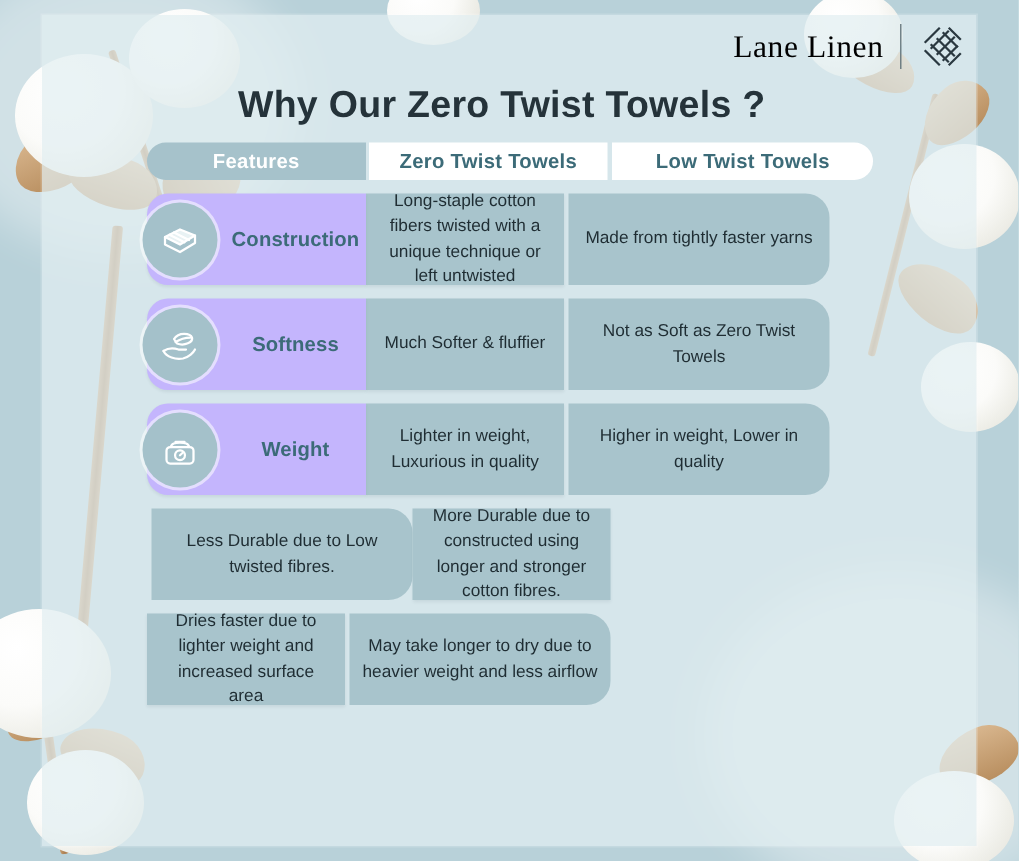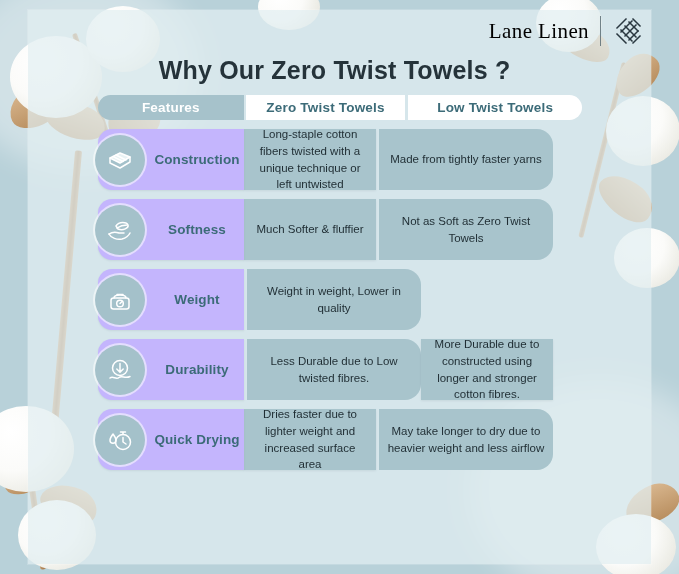--- a/index.html
+++ b/index.html
@@ -175,51 +175,27 @@
             <rect x="6" y="13" width="18" height="11" rx="2.5"></rect>
             <path d="M9 13 C9 9, 21 9, 21 13"></path>
             <path d="M12 9.5 L18 9.5"></path>
             <circle cx="15" cy="18.5" r="3.3"></circle>
             <path d="M15 18.5 L16.8 16.8"></path>
           </g>
         </svg>
       </div>
       <div class="ilabel">Weight</div>
     </div>
-    <div class="cell c-low">Weight in weight, Lower in quality</div>
-  </div>
-
-  <div class="row">
-    <div class="feat">
-      <div class="icon">
-        <svg width="30" height="30" viewBox="0 0 30 30">
-          <g fill="none" stroke="#ffffff" stroke-width="1.5" stroke-linejoin="round" stroke-linecap="round">
-            <circle cx="15" cy="13" r="7.5"></circle>
-            <path d="M15 8.5 L15 17 M11.8 14 L15 17.3 L18.2 14"></path>
-            <path d="M5 23 C8 20.5, 11 25, 14 22.5 C17 20, 20 24, 25 21.5"></path>
-          </g>
-        </svg>
-      </div>
-      <div class="ilabel">Durability</div>
-    </div>
+    <div class="cell c-zero">Lighter in weight, Luxurious in quality</div>
+    <div class="cell c-low">Higher in weight, Lower in quality</div>
+  </div>
+
+  <div class="row">
     <div class="cell c-low">Less Durable due to Low twisted fibres.</div>
     <div class="cell c-zero">More Durable due to constructed using longer and stronger cotton fibres.</div>
   </div>
 
   <div class="row">
-    <div class="feat">
-      <div class="icon">
-        <svg width="30" height="30" viewBox="0 0 30 30">
-          <g fill="none" stroke="#ffffff" stroke-width="1.5" stroke-linejoin="round" stroke-linecap="round">
-            <path d="M8 9 C8 9, 5 13, 5 15.3 A3 3 0 0 0 11 15.3 C11 13, 8 9, 8 9 Z"></path>
-            <circle cx="18" cy="17" r="7.5"></circle>
-            <path d="M18 12.5 L18 17 L21 19"></path>
-            <path d="M15.5 7 L20.5 7 M18 7 L18 9.5"></path>
-          </g>
-        </svg>
-      </div>
-      <div class="ilabel">Quick Drying</div>
-    </div>
     <div class="cell c-zero">Dries faster due to lighter weight and increased surface area</div>
     <div class="cell c-low">May take longer to dry due to heavier weight and less airflow</div>
   </div>
 
 </div>
 
 </body></html>

